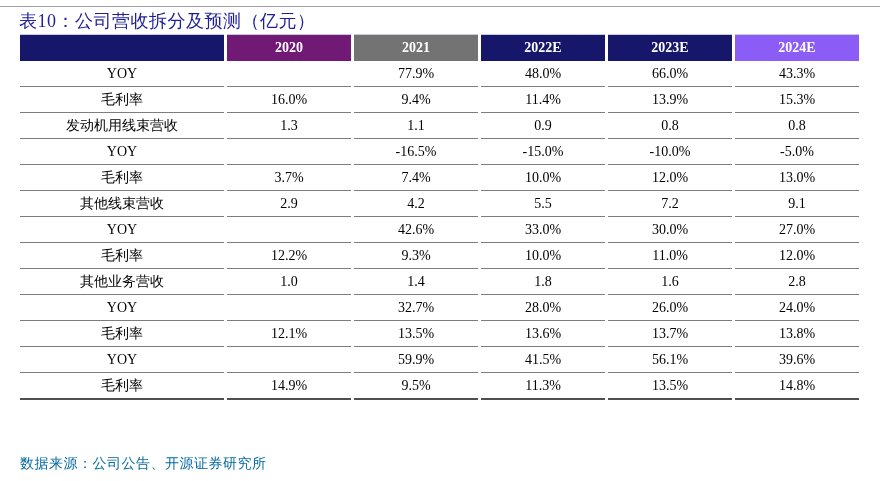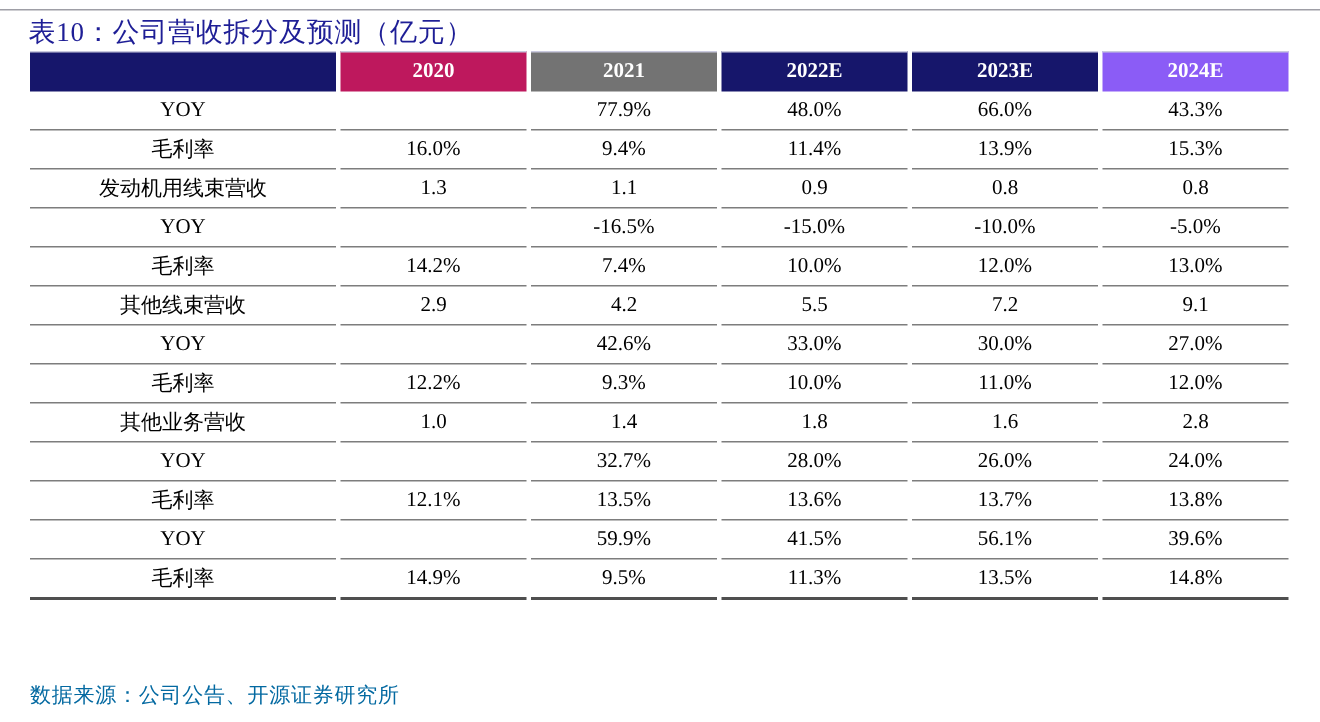--- a/index.html
+++ b/index.html
@@ -85,21 +85,21 @@
     <col style="width:204px">
     <col style="width:124px">
     <col style="width:124px">
     <col style="width:124px">
     <col style="width:124px">
     <col style="width:124px">
   </colgroup>
   <thead>
     <tr>
         <th style="background: rgb(22, 22, 107);"></th>
-        <th style="background: #be185d;">2020</th>
+        <th style="background: #701a75;">2020</th>
         <th style="background: #737373; margin-left: 12px;">2021</th>
         <th style="background: rgb(22, 22, 107);">2022E</th>
         <th style="background: rgb(22, 22, 107);">2023E</th>
         <th style="background: #8b5cf6;">2024E</th>
       </tr>
   </thead>
   <tbody>
       <tr>
         <td>YOY</td>
         <td></td>
@@ -127,21 +127,21 @@
       <tr>
         <td>YOY</td>
         <td></td>
         <td>-16.5%</td>
         <td>-15.0%</td>
         <td>-10.0%</td>
         <td>-5.0%</td>
       </tr>
       <tr>
         <td>毛利率</td>
-        <td>14.2%</td>
+        <td>3.7%</td>
         <td>7.4%</td>
         <td>10.0%</td>
         <td>12.0%</td>
         <td>13.0%</td>
       </tr>
       <tr>
         <td>其他线束营收</td>
         <td>2.9</td>
         <td>4.2</td>
         <td>5.5</td>

